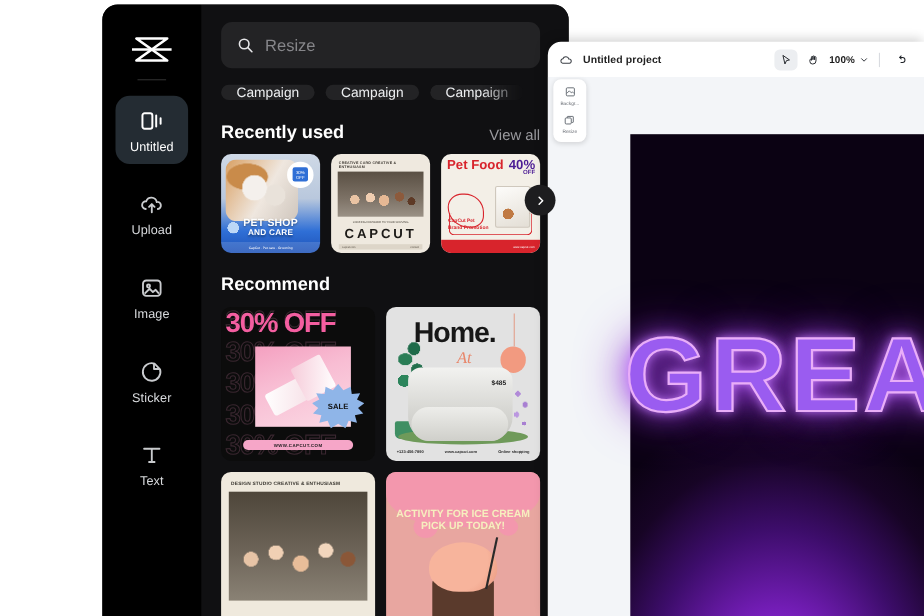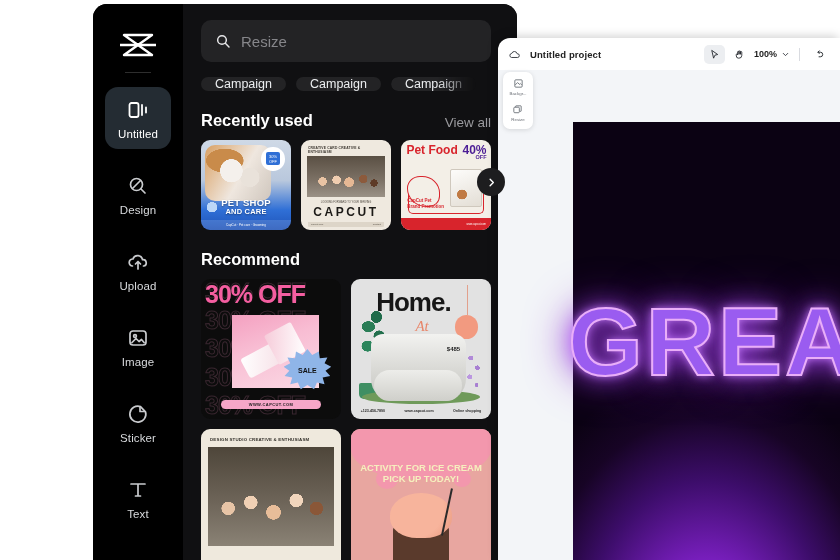--- a/index.html
+++ b/index.html
@@ -299,29 +299,20 @@
       <div class="rail-item active">
         <span class="rail-icon">
           <svg width="24" height="24" viewBox="0 0 24 24" fill="none" stroke="#fff" stroke-width="1.8">
             <rect x="3.5" y="5" width="9" height="14" rx="2"></rect>
             <path d="M16 7v10M20 9.5v5" stroke-linecap="round"></path>
           </svg>
         </span>
         <span class="rail-label">Untitled</span>
       </div>
 
-      <div class="rail-item">
-        <span class="rail-icon">
-          <svg width="24" height="24" viewBox="0 0 24 24" fill="none" stroke="#c9cbce" stroke-width="1.7">
-            <circle cx="10.5" cy="10.5" r="6"></circle>
-            <path d="M6.5 14.5 L14.5 6.5M15 15l4 4" stroke-linecap="round"></path>
-          </svg>
-        </span>
-        <span class="rail-label">Design</span>
-      </div>
 
       <div class="rail-item">
         <span class="rail-icon">
           <svg width="24" height="24" viewBox="0 0 24 24" fill="none" stroke="#c9cbce" stroke-width="1.7">
             <path d="M6.5 16a3.5 3.5 0 0 1 .4-7 5 5 0 0 1 9.6.6 3.2 3.2 0 0 1 1 6.4" stroke-linecap="round"></path>
             <path d="M12 19v-7M9.5 14L12 11.5 14.5 14" stroke-linecap="round" stroke-linejoin="round"></path>
           </svg>
         </span>
         <span class="rail-label">Upload</span>
       </div>

